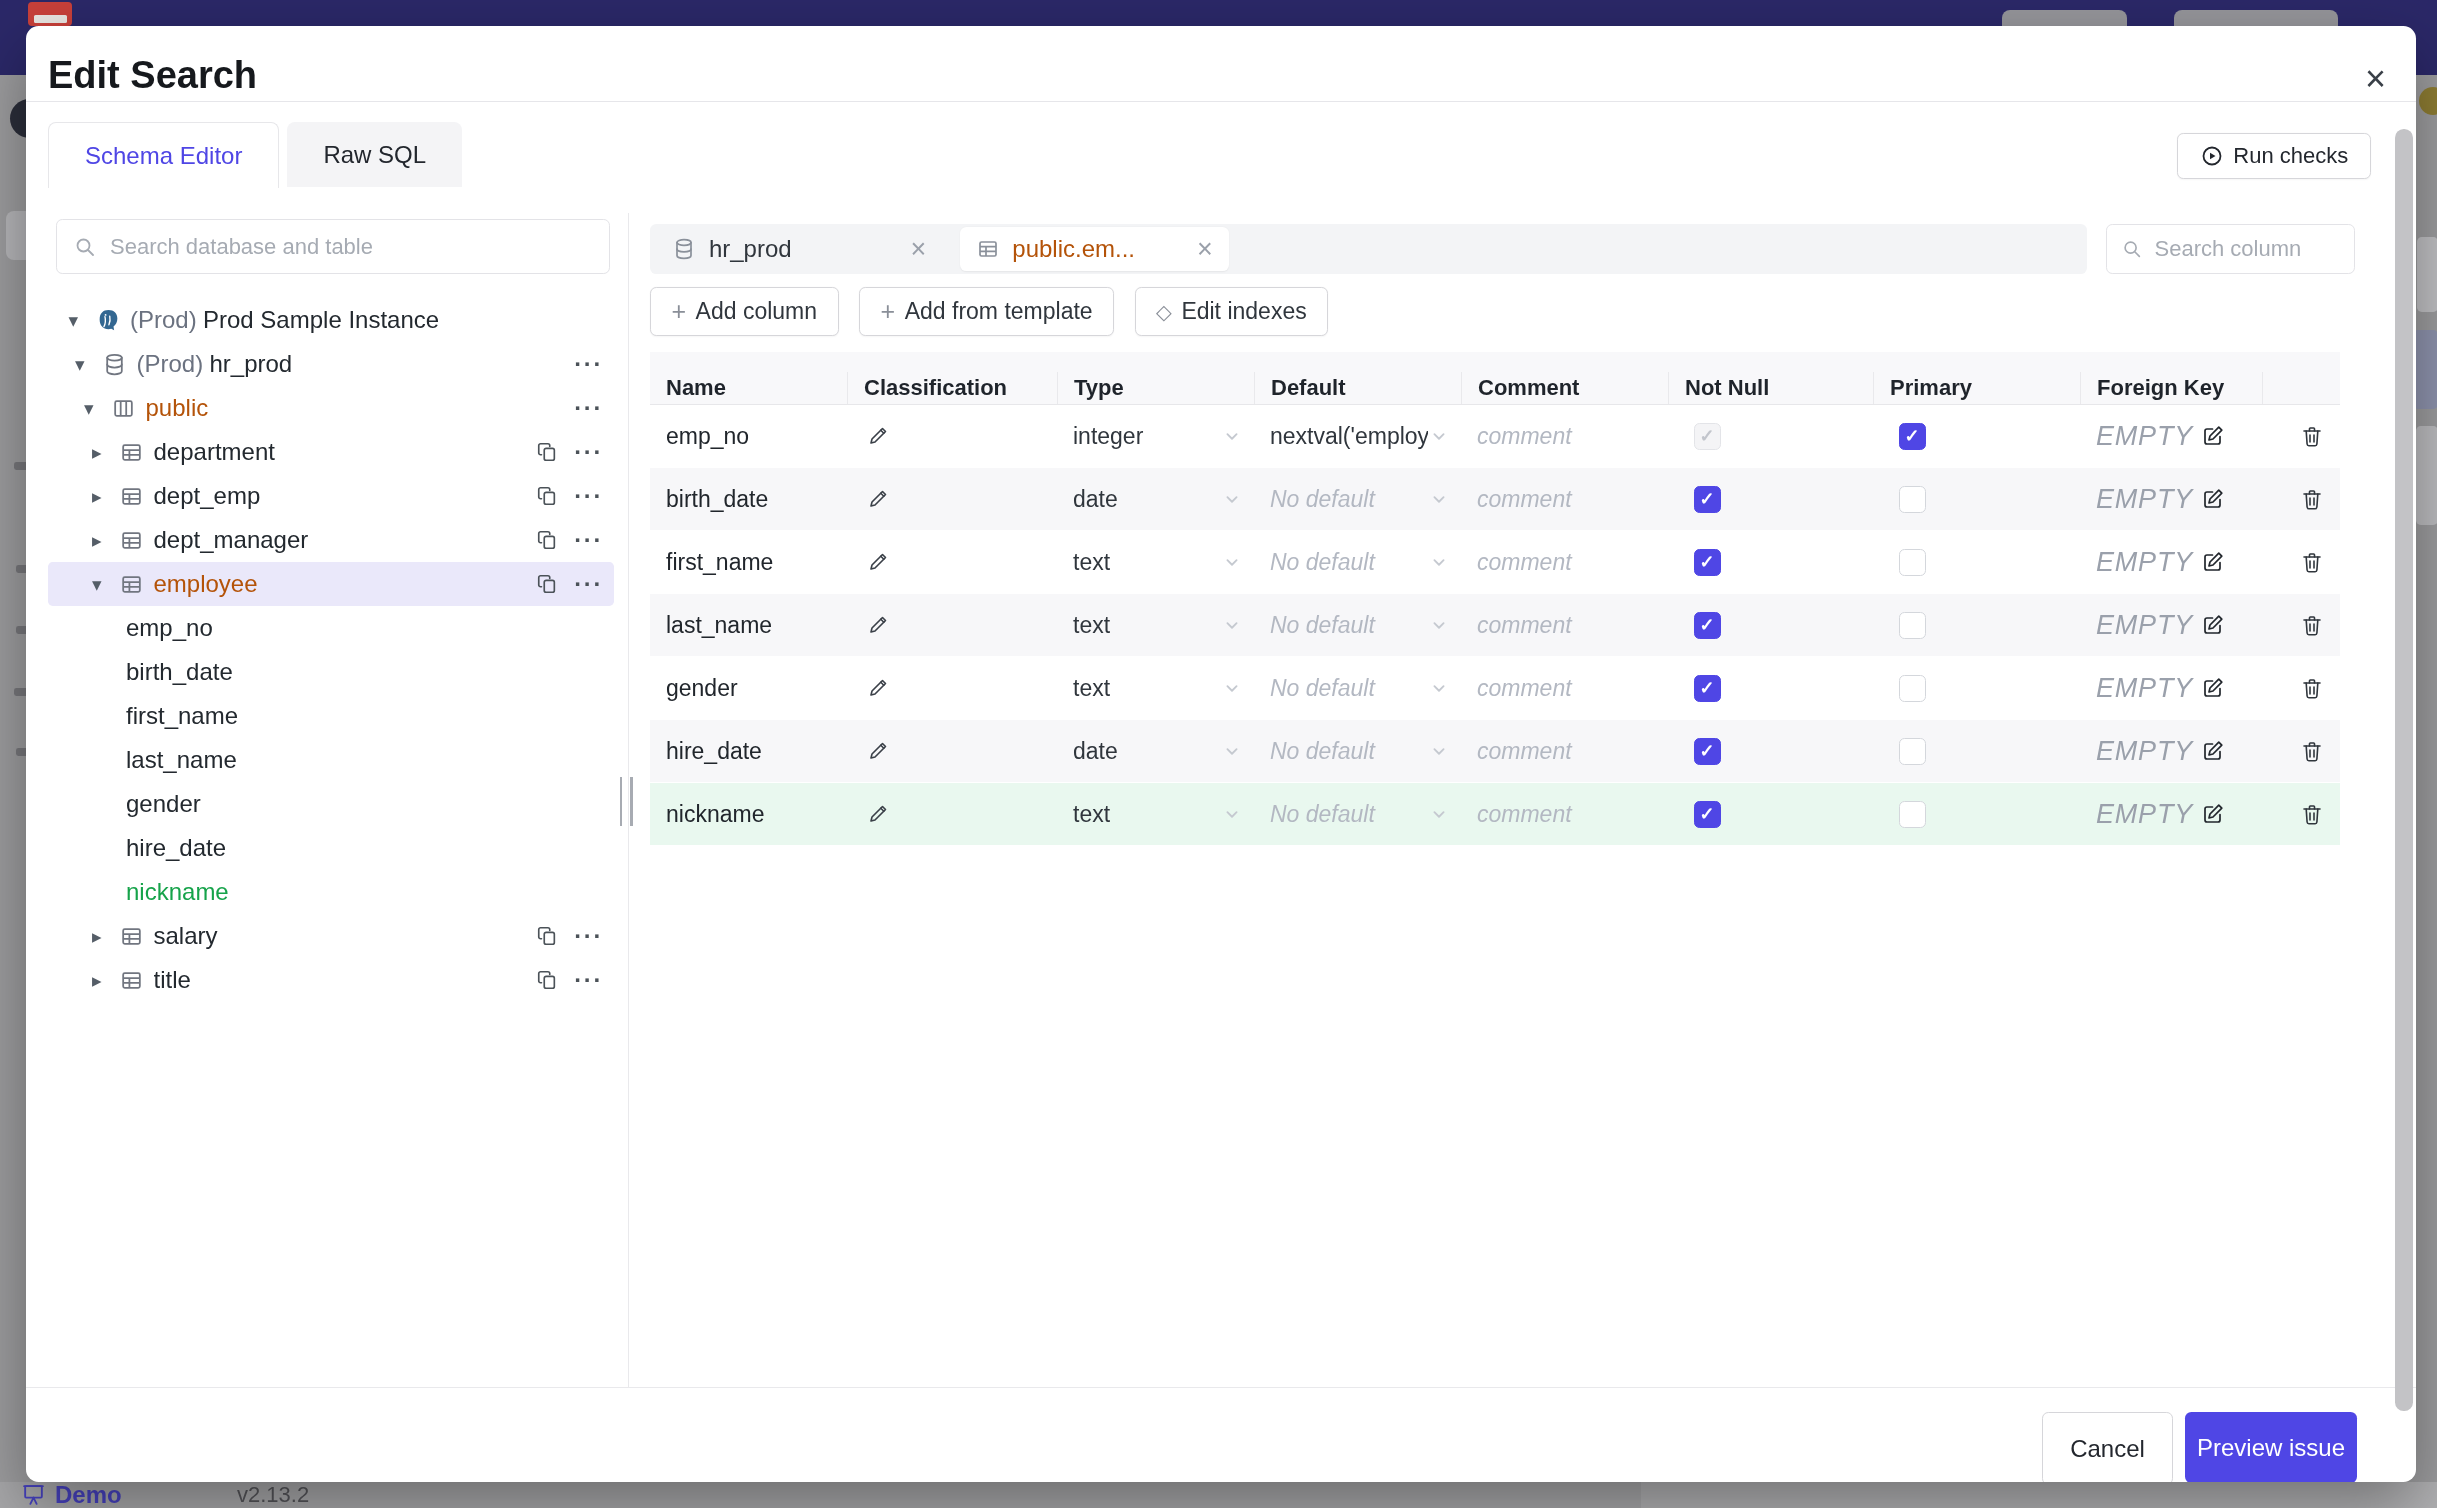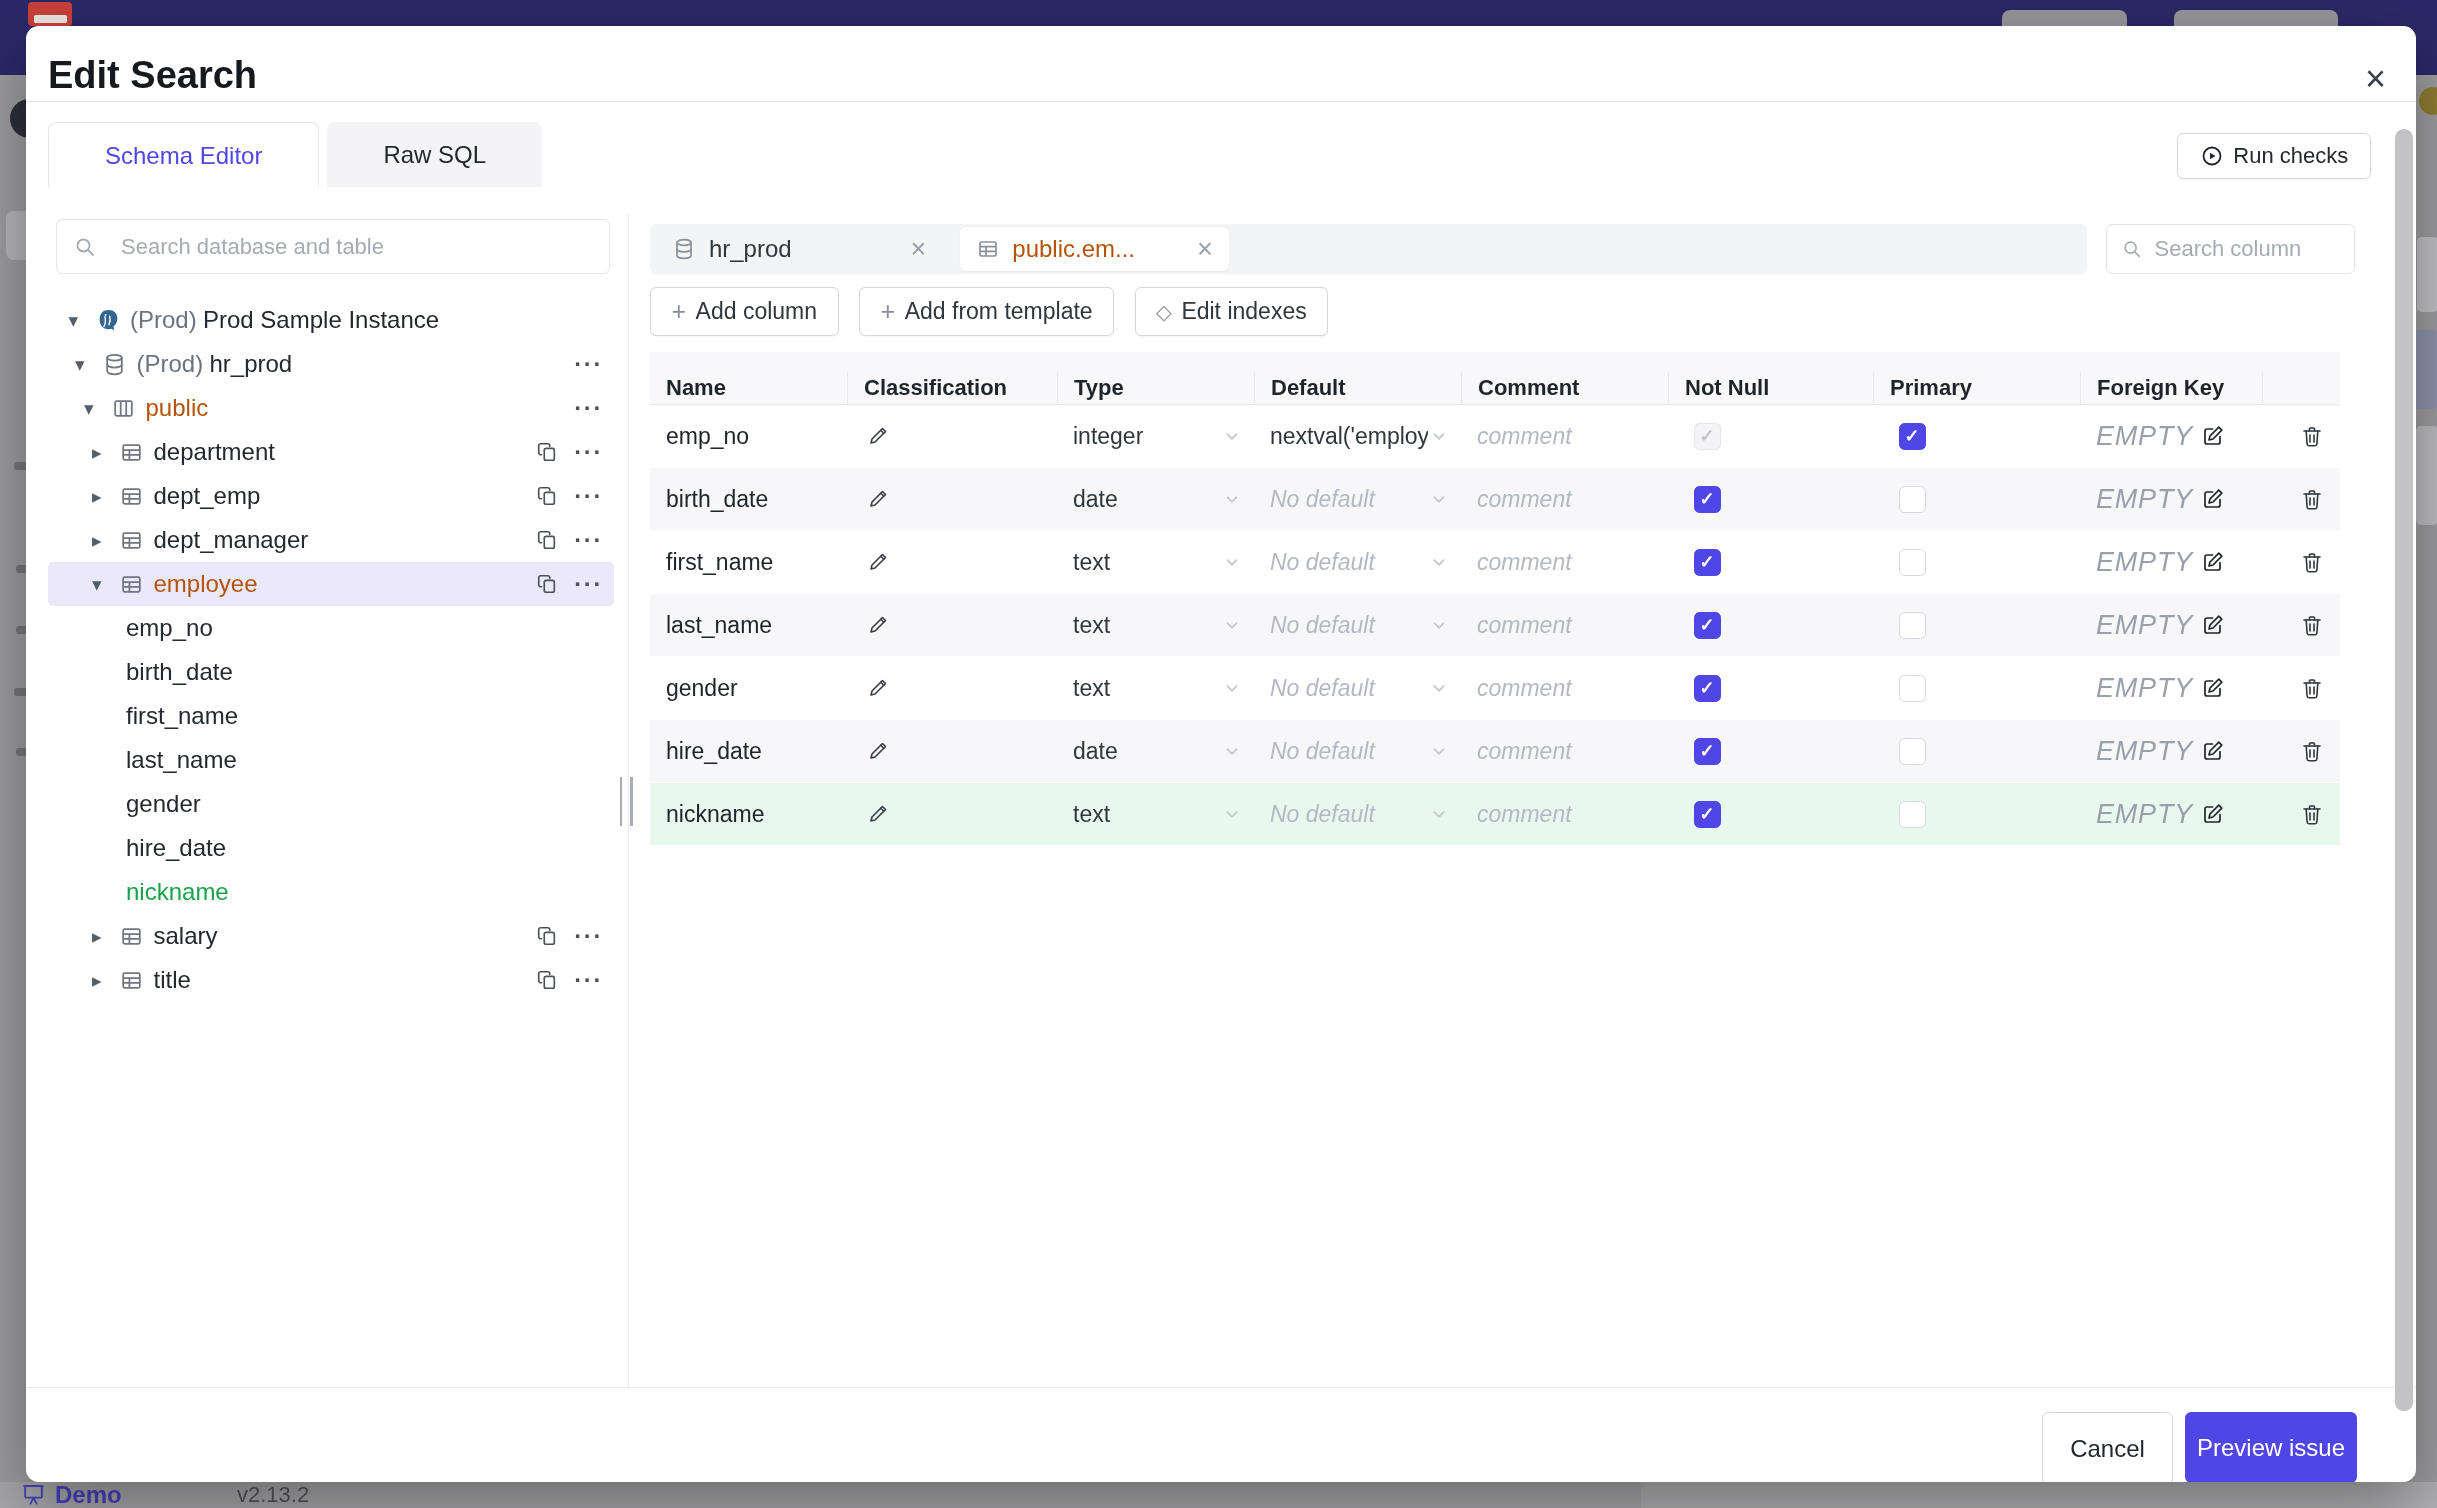--- a/index.html
+++ b/index.html
@@ -27,30 +27,30 @@
   .version-frag{position:absolute;left:237px;top:1481px;height:27px;display:flex;align-items:center;color:#55555a;font-size:22px;}
 
   
   .modal{position:absolute;left:26px;top:26px;width:2390px;height:1456px;background:#fff;
     border-radius:12.6px;box-shadow:0 24px 63px rgba(0,0,0,.35);overflow:hidden;}
   .modal-title{position:absolute;left:22px;top:28px;font-size:38px;font-weight:600;color:#16191d;}
   .close-btn{position:absolute;right:30px;top:35px;font-size:36px;line-height:36px;color:#3a4048;cursor:pointer;}
   .header-line{position:absolute;left:0;top:75px;right:0;height:0.8px;background:#e6e6ea;}
 
   .tabs{position:absolute;left:22px;top:96px;display:flex;gap:8px;}
-  .tab{height:65px;line-height:65px;padding:0 56px;font-size:24px;border-radius:8px 8px 0 0;color:#23272e;background:#f4f4f6;cursor:pointer;}
+  .tab{height:65px;line-height:65px;padding:0 36px;font-size:24px;border-radius:8px 8px 0 0;color:#23272e;background:#f4f4f6;cursor:pointer;}
   .tab.active{background:#fff;border:0.8px solid #e7e7ea;border-bottom:none;color:#4f46e5;}
 
   .run-checks{position:absolute;left:2151px;top:107px;width:192px;height:44px;display:flex;align-items:center;justify-content:center;gap:9.5px;
     border:0.8px solid #d6d6da;border-radius:6.3px;background:#fff;font-size:22px;color:#23272e;box-shadow:0 0.8px 1.6px rgba(0,0,0,.04);cursor:pointer;}
   .run-checks svg{width:24px;height:24px;color:#23272e;}
 
   
   .db-search{position:absolute;left:30px;top:193px;width:554px;height:55px;border:0.8px solid #e3e3e7;border-radius:6.3px;
-    display:flex;align-items:center;gap:22px;padding:0 0 0 16px;box-sizing:border-box;background:#fff;}
+    display:flex;align-items:center;gap:11px;padding:0 0 0 16px;box-sizing:border-box;background:#fff;}
   .db-search svg{width:24px;height:24px;color:#a6abb3;flex:none;}
   .db-search input{border:none;outline:none;flex:1;font-size:22px;color:#23272e;font-family:inherit;background:transparent;min-width:0;}
   .db-search input::placeholder{color:#a6abb3;}
 
   .tree{position:absolute;left:22px;top:272px;width:566px;}
   .titem{height:44px;display:flex;align-items:center;border-radius:4.7px;cursor:pointer;}
   .titem.selected{background:#eae8fa;}
   .caret{width:27px;font-size:19px;color:#555e68;flex:none;text-align:left;}
   .ticon{width:25px;height:25px;margin-right:9.5px;flex:none;color:#717680;display:flex;align-items:center;}
   .ticon svg{width:25px;height:25px;}

